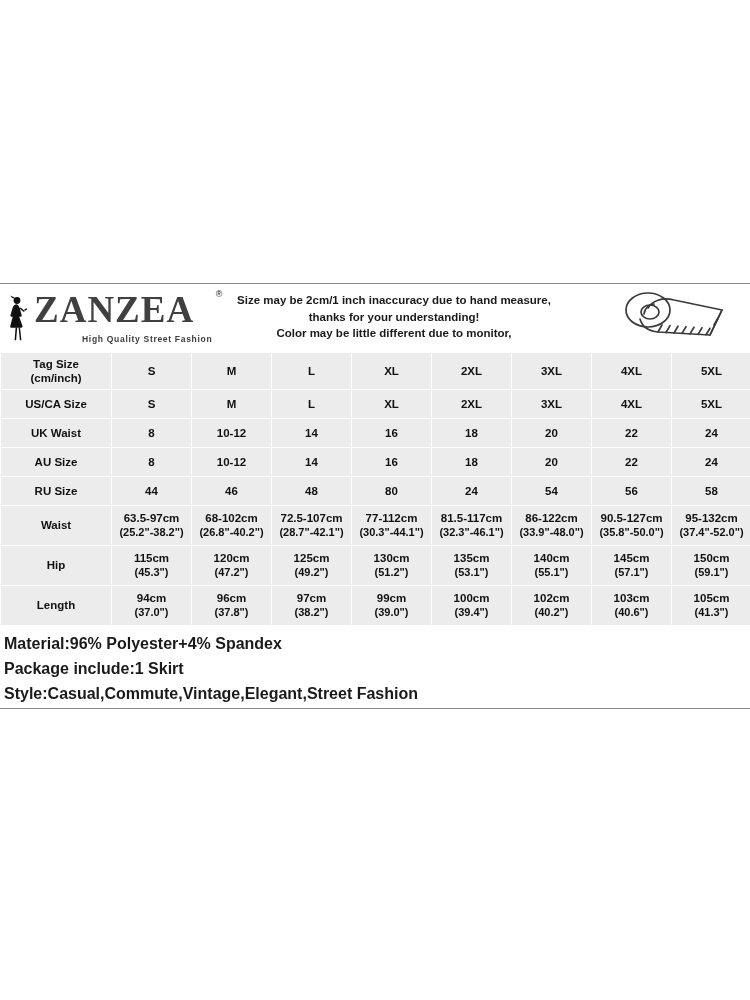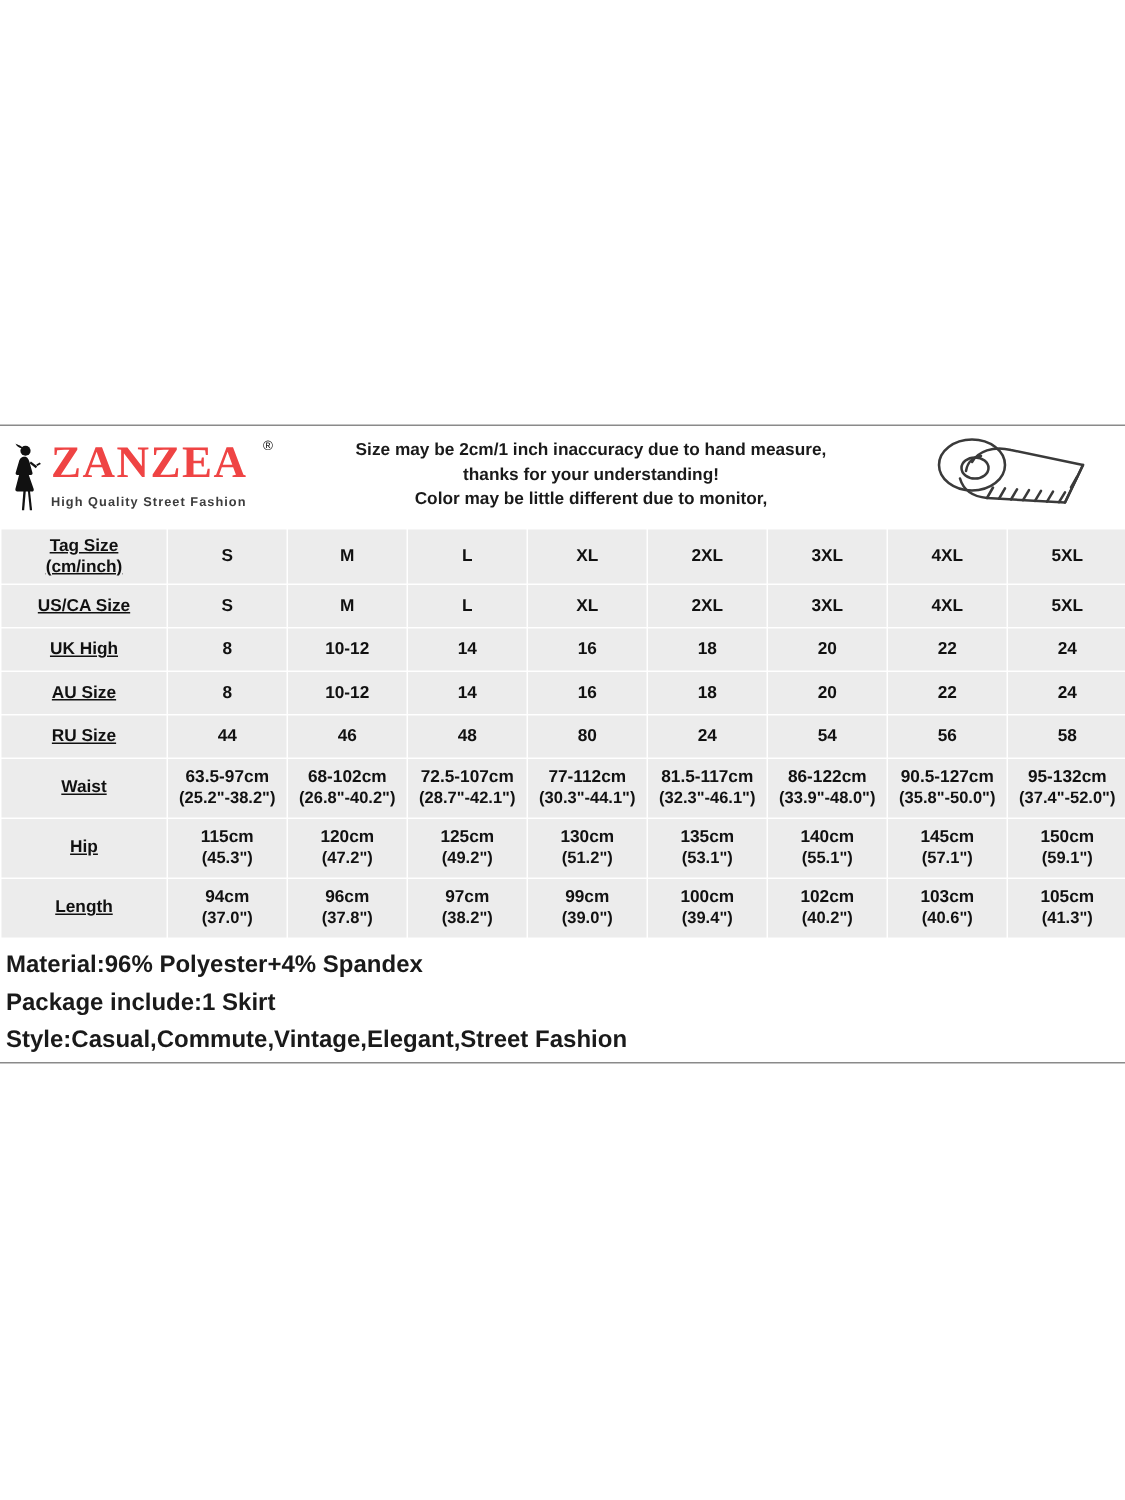--- a/index.html
+++ b/index.html
@@ -46,40 +46,41 @@
     display: flex;
     align-items: center;
     gap: 2px;
     padding-left: 4px;
   }
   .logo-figure { flex: 0 0 26px; height: 46px; }
   .logo-text-wrap { position: relative; }
   .logo-word {
     font-family: "Liberation Serif", serif;
     font-weight: bold;
-    font-size: 30px;
+    font-size: 37px;
     letter-spacing: 1px;
     line-height: 1;
-    color: #ef4444;
+    color: #404040;
   }
   .logo-reg {
     position: absolute;
     top: -2px;
     right: -10px;
     font-size: 9px;
     color: #111;
   }
   .logo-tagline {
     font-family: "Liberation Sans", sans-serif;
     font-size: 8.5px;
     font-weight: bold;
     letter-spacing: 0.7px;
     color: #3c3c3c;
     margin-top: 1px;
     white-space: nowrap;
+    margin-left: 48px;
   }
 
   .notice-block {
     flex: 1 1 auto;
     text-align: center;
     padding-bottom: 2px;
   }
   .notice-line {
     font-size: 11.5px;
     font-weight: bold;
@@ -110,21 +111,20 @@
     vertical-align: middle;
     color: #111;
     font-size: 11.5px;
     font-weight: bold;
     line-height: 1.25;
     padding: 1px 2px;
   }
   td.rowhead {
     width: 110px;
     font-size: 12px;
-    text-decoration: underline;
   }
   td.datacell { width: 79px; }
 
   tr.r-head td { height: 36px; }
   tr.r-plain td { height: 28px; }
   tr.r-meas  td { height: 39px; }
 
   .meas-cm, .meas-in { display: block; white-space: nowrap; }
   .meas-cm { font-size: 11.5px; }
   .meas-in { font-size: 11px; }
@@ -225,21 +225,21 @@
           <td class="datacell">M</td>
           <td class="datacell">L</td>
           <td class="datacell">XL</td>
           <td class="datacell">2XL</td>
           <td class="datacell">3XL</td>
           <td class="datacell">4XL</td>
           <td class="datacell">5XL</td>
         </tr>
 
         <tr class="r-plain">
-          <td class="rowhead">UK High</td>
+          <td class="rowhead">UK Waist</td>
           <td class="datacell">8</td>
           <td class="datacell">10-12</td>
           <td class="datacell">14</td>
           <td class="datacell">16</td>
           <td class="datacell">18</td>
           <td class="datacell">20</td>
           <td class="datacell">22</td>
           <td class="datacell">24</td>
         </tr>
 

